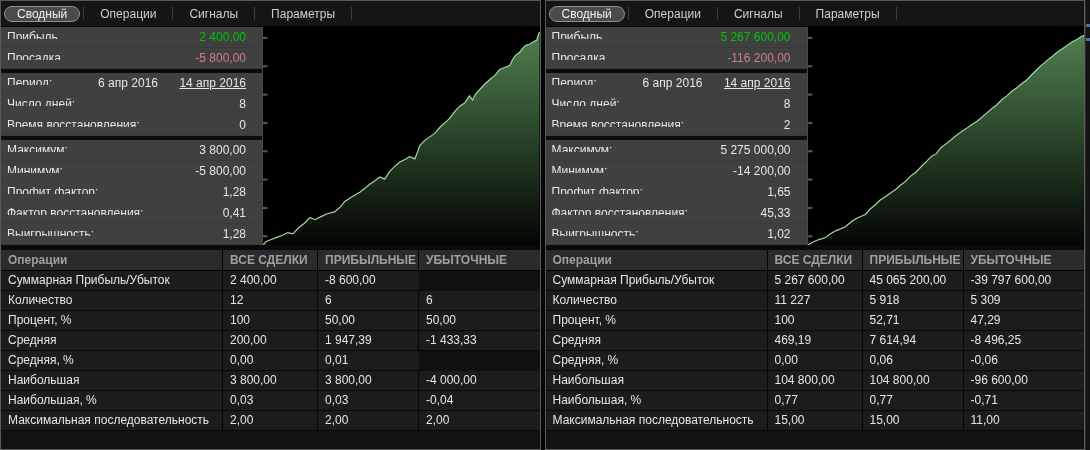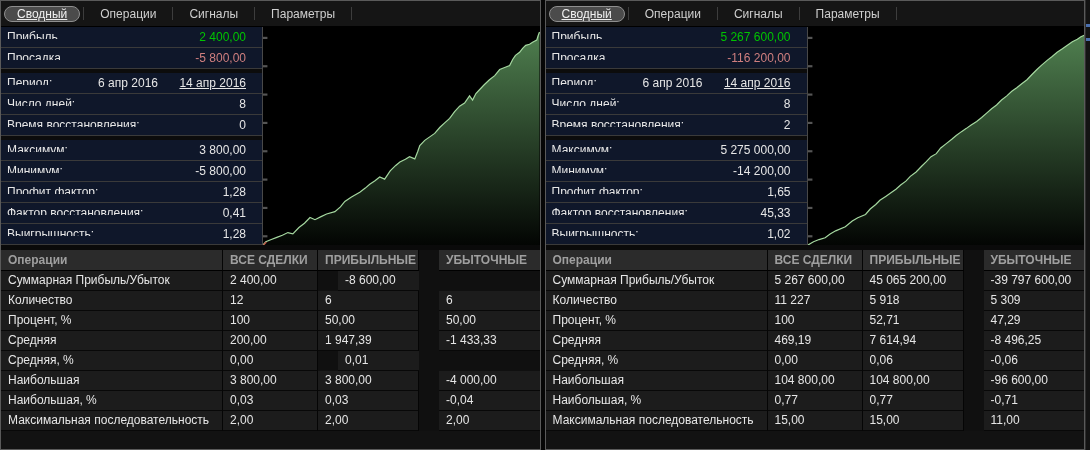--- a/index.html
+++ b/index.html
@@ -17,32 +17,32 @@
   .panel:nth-of-type(2){ margin-right:0; }
 
   
   .tabbar {
     height:26px; flex:0 0 26px; display:flex; align-items:center;
     background:#151515; border-bottom:1px solid #000; padding-left:3px;
   }
   .tab { padding:3px 13px; color:#cfcfcf; white-space:nowrap; cursor:default; }
   .tab.active {
     background:#4b4b4b; border:1px solid #8f8f8f; border-radius:10px;
-    padding:0 12px; color:#f0f0f0;text-decoration:underline;
+    padding:0 12px; color:#f0f0f0;
   }
   .tab-sep { width:1px; height:13px; background:#3d3d3d; margin:0 3px; flex:0 0 1px; }
 
   
   .top { display:flex; height:218px; flex:0 0 218px; background:#0a0a0a; }
   .stats {
     width:262px; flex:0 0 262px; display:flex; flex-direction:column;
     background:#0c0c0c; border-right:1px solid #484848;
   }
   .stat-row {
-    height:21px; flex:0 0 21px; line-height:20px; background:#0f172a;
+    height:21px; flex:0 0 21px; line-height:20px; background:#404040;
     border-bottom:1px solid #3a3a3a; display:flex;
     padding:0 16px 8px 6px; white-space:nowrap;
   }
   .stat-label { flex:1; overflow:hidden; }
   .stat-value { text-align:right; }
   .stat-value.v2 { width:88px; flex:0 0 88px;text-decoration:underline; }
   .stat-gap { height:4px; flex:0 0 4px; background:#0c0c0c; }
 
   .chart { flex:1; position:relative; background:#000; overflow:hidden; }
   .chart svg { position:absolute; inset:0; width:100%; height:100%; }
@@ -52,21 +52,21 @@
 
   
   .trades { flex:1; display:flex; flex-direction:column; background:#101010; }
   .t-row { display:grid; grid-template-columns:222px 95px 101px 1fr; height:20px; flex:0 0 20px; }
   .t-row.t-head { height:21px; flex:0 0 21px; }
   .t-cell {
     background:#1c1c1c; line-height:19px; padding:0 7px;
     border-right:1px solid #050505; border-bottom:1px solid #080808;
     white-space:nowrap; overflow:hidden;
   }
-  .t-row .t-cell:last-child { border-right:none;margin-left:20px; }
+  .t-row .t-cell:last-child { border-right:none; }
   .t-head .t-cell {
     background:#2b2b2b; color:#9f9f9f; font-weight:bold; line-height:20px;
     border-bottom:1px solid #000;
   }
   .trades-filler { flex:1; background:#121212; }
 
   
   .vstrip { width:5px; flex:0 0 5px; background:#131313; border-left:1px solid #2e2e2e; position:relative; }
   .vstrip .tick { position:absolute; left:0; width:4px; height:3px; }
   .vstrip .tick.t1 { top:24px; }

